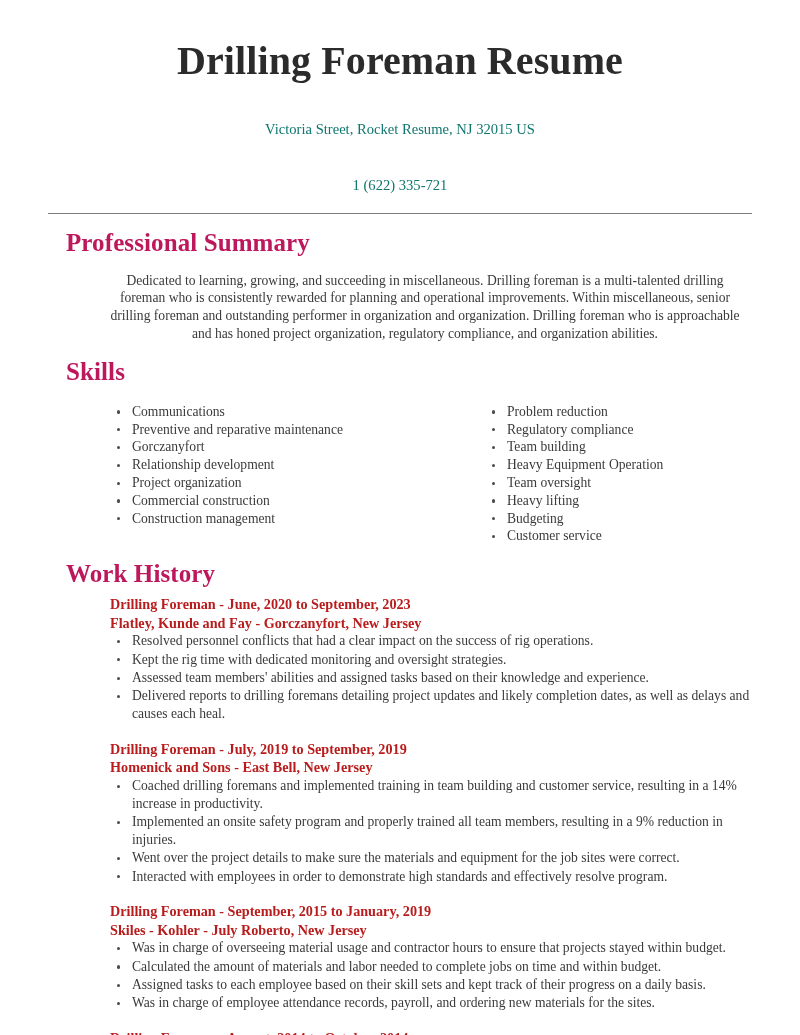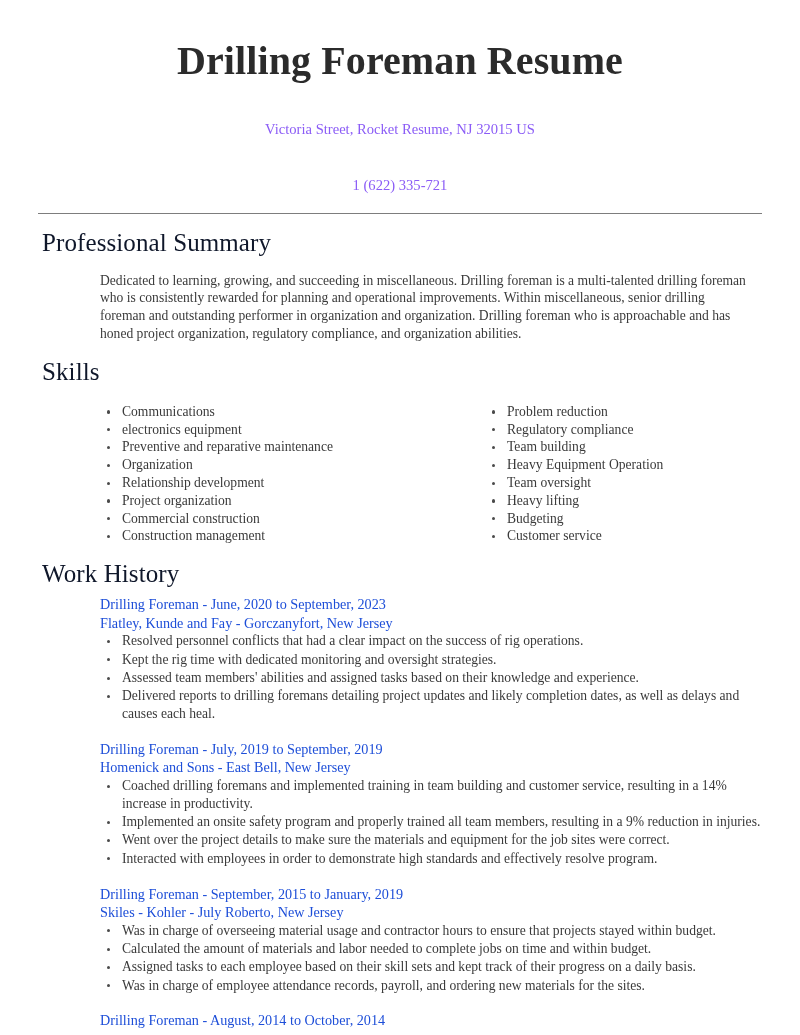--- a/index.html
+++ b/index.html
@@ -12,21 +12,21 @@
     height: 1035px;
     overflow: hidden;
     font-family: "Liberation Serif", "DejaVu Serif", serif;
     color: #3a3a3a;
     -webkit-font-smoothing: antialiased;
   }
   .page {
     width: 800px;
     height: 1035px;
     box-sizing: border-box;
-    padding: 0 38px;
+    padding: 0 48px;
     position: relative;
   }
 
   
   .resume-title {
     text-align: center;
     font-size: 40px;
     font-weight: 600;
     color: #2b2b2b;
     letter-spacing: 0.1px;
@@ -34,50 +34,50 @@
     padding-top: 38px;
     line-height: 1.15;
   }
   .contact-block {
     text-align: center;
     margin-top: 14px;
   }
   .contact-line {
     font-size: 14.6px;
     line-height: 19.5px;
-    color: #8b5cf6;
+    color: #0f766e;
     margin-top: 36px;
   }
   .divider {
     border: 0;
     border-top: 1.6px solid #7d7d7d;
     margin: 18px 0 0 0;
     width: 100%;
   }
 
   
   .section {
     margin-top: 14px;
   }
   .section-heading {
     font-size: 25px;
-    font-weight: 400;
-    color: #0f172a;
+    font-weight: 700;
+    color: #be185d;
     line-height: 1.2;
-    margin: 0 0 6px 4px;
+    margin: 0 0 6px 18px;
     letter-spacing: 0.1px;
   }
   .section-body {
     padding-left: 62px;
   }
   .summary-text {
     font-size: 13.6px;
     line-height: 17.8px;
     color: #3a3a3a;
-    text-align: left;
+    text-align: center;
     padding-right: 12px;
   }
 
   
   .skills-columns {
     display: flex;
     padding-left: 62px;
     margin-top: 16px;
   }
   .skills-col {
@@ -115,22 +115,22 @@
     margin-top: 2px;
     padding-left: 62px;
   }
   .job + .job {
     margin-top: 17px;
   }
   .job-title,
   .job-company {
     font-size: 14.2px;
     line-height: 18.6px;
-    font-weight: 400;
-    color: #1d4ed8;
+    font-weight: 700;
+    color: #b91c1c;
   }
   .job-bullets {
     margin-top: 7px;
     padding-right: 4px;
   }
   .job-bullets > li {
     margin-bottom: 0.5px;
   }
 </style>
 </head>
@@ -153,23 +153,22 @@
       <p class="summary-text">Dedicated to learning, growing, and succeeding in miscellaneous. Drilling foreman is a multi-talented drilling foreman who is consistently rewarded for planning and operational improvements. Within miscellaneous, senior drilling foreman and outstanding performer in organization and organization. Drilling foreman who is approachable and has honed project organization, regulatory compliance, and organization abilities.</p>
     </div>
   </div>
 
   <div class="section">
     <h2 class="section-heading">Skills</h2>
     <div class="skills-columns">
       <div class="skills-col left">
         <ul class="bullets" id="skills-left">
             <li>Communications</li>
-            <li>electronics equipment</li>
             <li>Preventive and reparative maintenance</li>
-            <li>Organization</li>
+            <li>Gorczanyfort</li>
             <li>Relationship development</li>
             <li>Project organization</li>
             <li>Commercial construction</li>
             <li>Construction management</li>
           </ul>
       </div>
       <div class="skills-col right">
         <ul class="bullets" id="skills-right">
             <li>Problem reduction</li>
             <li>Regulatory compliance</li>

